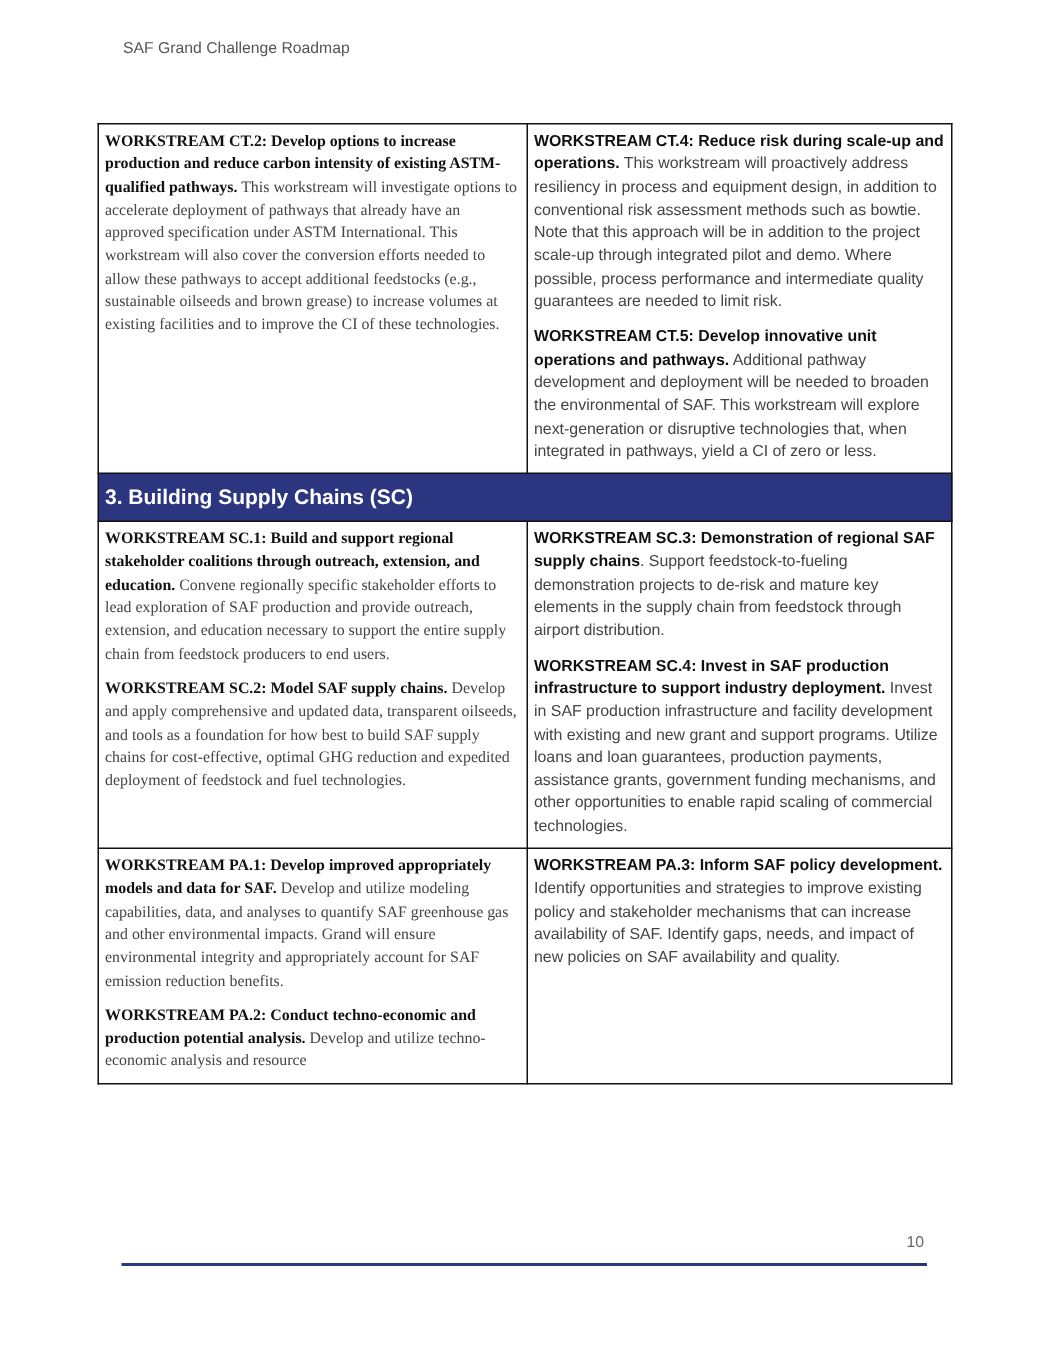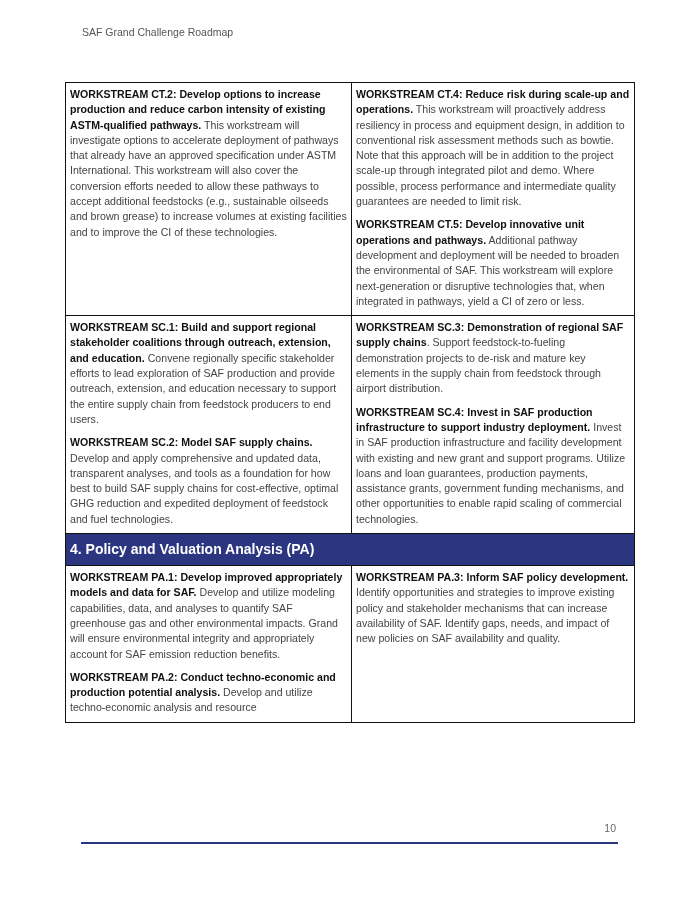--- a/index.html
+++ b/index.html
@@ -3,21 +3,21 @@
 <meta charset="utf-8">
 <style>
   html, body { margin: 0; padding: 0; background: #ffffff; }
   body { width: 700px; height: 906px; position: relative; overflow: hidden;
          font-family: "Liberation Sans", sans-serif; color: #222; }
   .running-head { position: absolute; left: 82px; top: 26px; font-size: 10.5px; color: #555; }
   .tbl { position: absolute; left: 65px; top: 82px; width: 570px; border-collapse: collapse;
          table-layout: fixed; }
   .tbl td { border: 1.5px solid #111; vertical-align: top; padding: 4px 4px 6px 4px;
             font-size: 10.6px; line-height: 15.3px; color: #444; }
-  .tbl td.col-left { width: 277px; }
+  .tbl td.col-left { width: 277px; font-family: Liberation Serif, serif; }
   .tbl tr.band td { background: #2b3580; color: #fff; font-weight: bold; font-size: 14px;
                     padding: 6px 4px 7px 4px; line-height: 18px; }
   .ws { margin: 0 0 8px 0; }
   .ws:last-child { margin-bottom: 0; }
   .ws b { color: #111; }
   .footer-rule { position: absolute; left: 81px; top: 842px; width: 537px; height: 2px; background: #2b3580; }
   .page-num { position: absolute; right: 84px; top: 822px; font-size: 10.5px; color: #666; }
 </style>
 </head>
 <body>
@@ -29,34 +29,34 @@
       <tr>
     <td class="col-left">
       <p class="ws"><b>WORKSTREAM CT.2: Develop options to increase production and reduce carbon intensity of existing ASTM-qualified pathways.</b><span> This workstream will investigate options to accelerate deployment of pathways that already have an approved specification under ASTM International. This workstream will also cover the conversion efforts needed to allow these pathways to accept additional feedstocks (e.g., sustainable oilseeds and brown grease) to increase volumes at existing facilities and to improve the CI of these technologies.</span></p>
     </td>
     <td>
       <p class="ws"><b>WORKSTREAM CT.4: Reduce risk during scale-up and operations.</b><span> This workstream will proactively address resiliency in process and equipment design, in addition to conventional risk assessment methods such as bowtie. Note that this approach will be in addition to the project scale-up through integrated pilot and demo. Where possible, process performance and intermediate quality guarantees are needed to limit risk.</span></p>
       <p class="ws"><b>WORKSTREAM CT.5: Develop innovative unit operations and pathways.</b><span> Additional pathway development and deployment will be needed to broaden the environmental of SAF. This workstream will explore next-generation or disruptive technologies that, when integrated in pathways, yield a CI of zero or less.</span></p>
     </td>
   </tr>
 
+  <tr class="band">
+    <td colspan="2">3.  Building Supply Chains (SC)</td>
+  </tr>
   <tr>
     <td class="col-left">
       <p class="ws"><b>WORKSTREAM SC.1: Build and support regional stakeholder coalitions through outreach, extension, and education.</b><span> Convene regionally specific stakeholder efforts to lead exploration of SAF production and provide outreach, extension, and education necessary to support the entire supply chain from feedstock producers to end users.</span></p>
-      <p class="ws"><b>WORKSTREAM SC.2: Model SAF supply chains.</b><span> Develop and apply comprehensive and updated data, transparent analyses, and tools as a foundation for how best to build SAF supply chains for cost-effective, optimal GHG reduction and expedited deployment of feedstock and fuel technologies.</span></p>
+      <p class="ws"><b>WORKSTREAM SC.2: Model SAF supply chains.</b><span> Develop and apply comprehensive and updated data, transparent oilseeds, and tools as a foundation for how best to build SAF supply chains for cost-effective, optimal GHG reduction and expedited deployment of feedstock and fuel technologies.</span></p>
     </td>
     <td>
       <p class="ws"><b>WORKSTREAM SC.3: Demonstration of regional SAF supply chains</b><span>. Support feedstock-to-fueling demonstration projects to de-risk and mature key elements in the supply chain from feedstock through airport distribution.</span></p>
       <p class="ws"><b>WORKSTREAM SC.4: Invest in SAF production infrastructure to support industry deployment.</b><span> Invest in SAF production infrastructure and facility development with existing and new grant and support programs. Utilize loans and loan guarantees, production payments, assistance grants, government funding mechanisms, and other opportunities to enable rapid scaling of commercial technologies.</span></p>
     </td>
   </tr>
 
-  <tr class="band">
-    <td colspan="2">4.  Policy and Valuation Analysis (PA)</td>
-  </tr>
   <tr>
     <td class="col-left">
       <p class="ws"><b>WORKSTREAM PA.1: Develop improved appropriately models and data for SAF.</b><span> Develop and utilize modeling capabilities, data, and analyses to quantify SAF greenhouse gas and other environmental impacts. Grand will ensure environmental integrity and appropriately account for SAF emission reduction benefits.</span></p>
       <p class="ws"><b>WORKSTREAM PA.2: Conduct techno-economic and production potential analysis.</b><span> Develop and utilize techno-economic analysis and resource</span></p>
     </td>
     <td>
       <p class="ws"><b>WORKSTREAM PA.3: Inform SAF policy development.</b><span> Identify opportunities and strategies to improve existing policy and stakeholder mechanisms that can increase availability of SAF. Identify gaps, needs, and impact of new policies on SAF availability and quality.</span></p>
     </td>
   </tr>
 </tbody>

